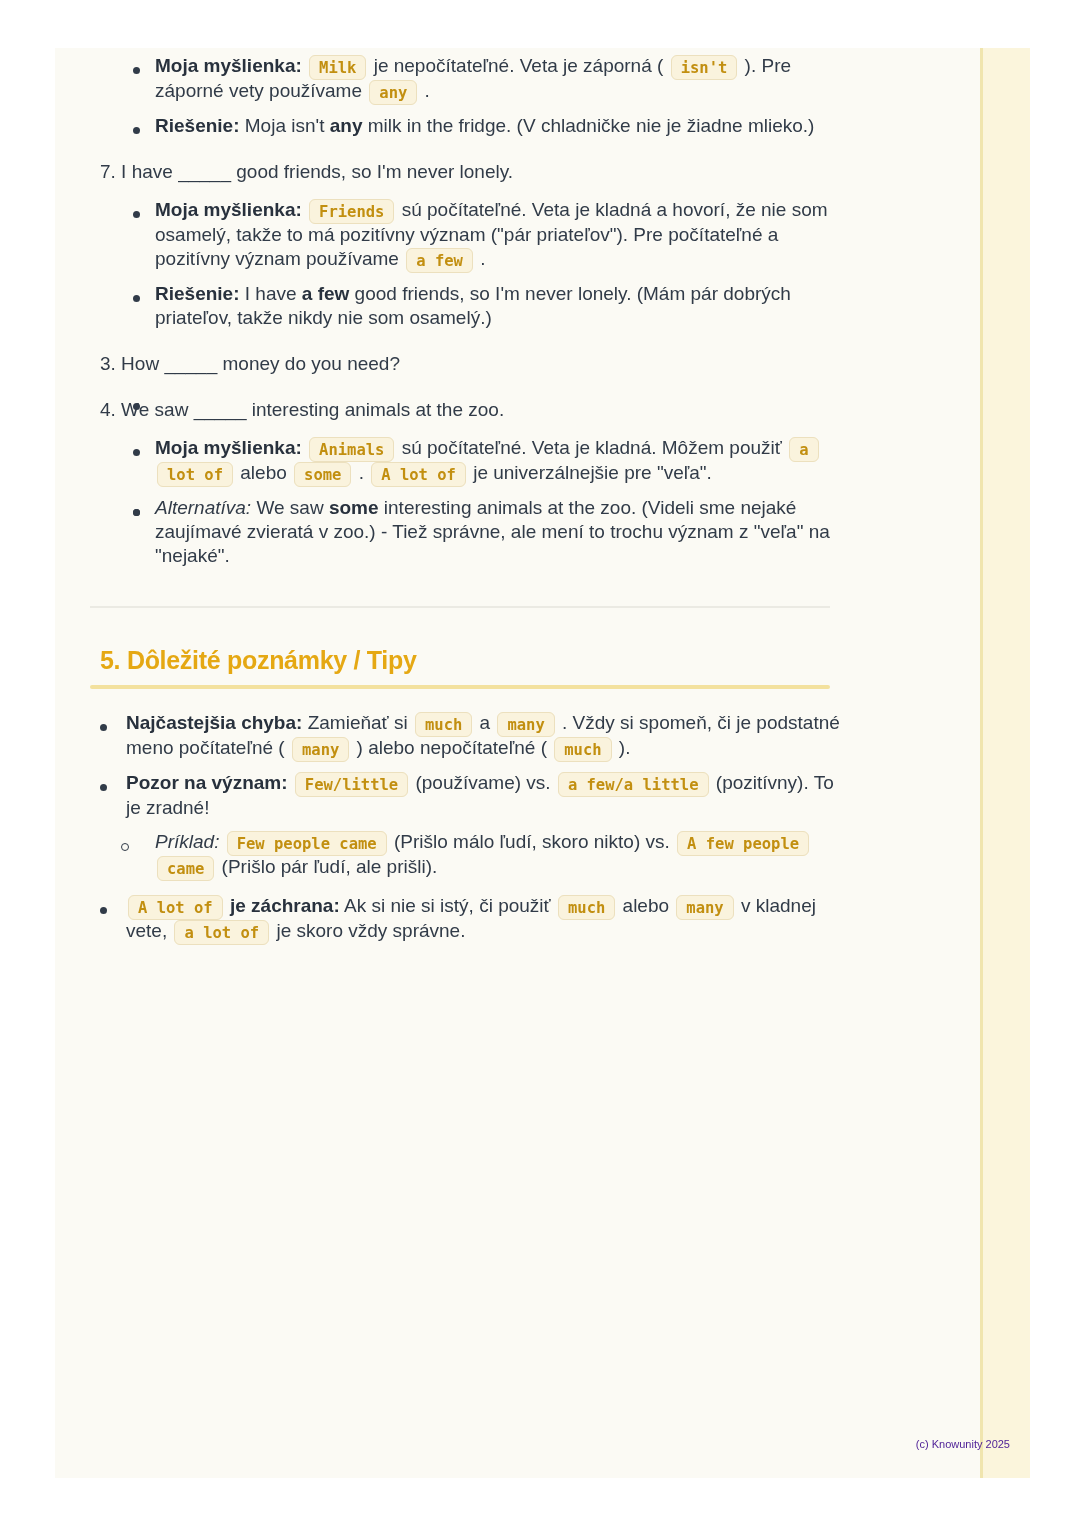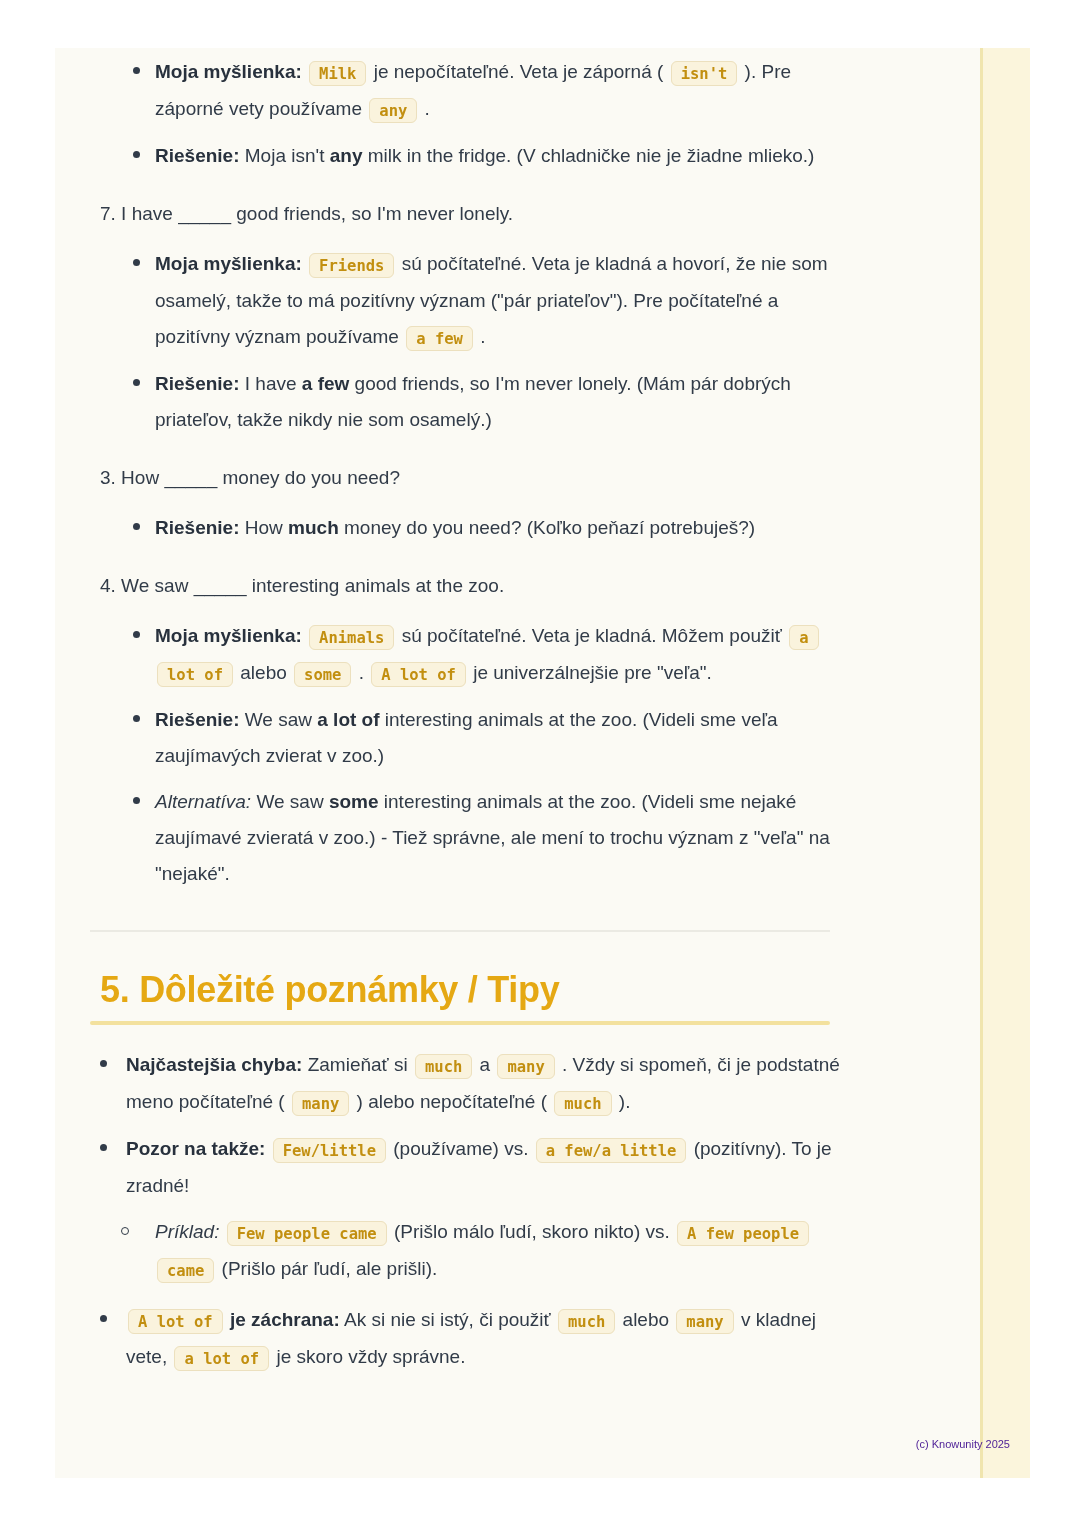--- a/index.html
+++ b/index.html
@@ -21,21 +21,21 @@
     position: absolute;
     top: 0; right: 0; bottom: 0;
     width: 50px;
     background: #fbf5dc;
     border-left: 3px solid #f0e5ae;
   }
   .content {
     position: relative;
     padding: 6px 185px 0 45px;
     font-size: 19px;
-    line-height: 36px;
+    line-height: 24px;
   }
   strong { font-weight: 700; color: #28313d; }
   em { font-style: italic; }
   .chip {
     font-family: "DejaVu Sans Mono", monospace;
     font-size: 15.5px;
     font-weight: 700;
     color: #c28f10;
     background: #faf3dd;
     border: 1px solid #ece0be;
@@ -64,21 +64,21 @@
   }
   .question { margin: 22px 0 14px; }
   .divider {
     height: 2px; width: 740px;
     margin: 38px 0 0 -10px;
     background: #ebeae3;
     border: none;
   }
   .heading {
     margin-top: 40px;
-    font-size: 36px;
+    font-size: 25px;
     font-weight: 700;
     color: #e5a813;
     letter-spacing: -0.3px;
   }
   .heading-underline {
     height: 4px; width: 740px;
     margin: 13px 0 0 -10px;
     background: #f3e19e;
     border-radius: 2px;
   }
@@ -103,35 +103,35 @@
         <div class="li"><span class="m-disc"></span><span><strong>Riešenie:</strong><span> Moja isn't </span><strong>any</strong><span> milk in the fridge. (V chladničke nie je žiadne mlieko.)</span></span></div>
       </div>
     <div id="numbered-items">
         <div class="question">7. I have _____ good friends, so I'm never lonely.</div>
         <div class="ul nested">
           <div class="li"><span class="m-disc"></span><span><strong>Moja myšlienka:</strong><span> </span><code class="chip">Friends</code><span> sú počítateľné. Veta je kladná a hovorí, že nie som osamelý, takže to má pozitívny význam ("pár priateľov"). Pre počítateľné a pozitívny význam používame </span><code class="chip">a few</code><span> .</span></span></div>
           <div class="li"><span class="m-disc"></span><span><strong>Riešenie:</strong><span> I have </span><strong>a few</strong><span> good friends, so I'm never lonely. (Mám pár dobrých priateľov, takže nikdy nie som osamelý.)</span></span></div>
         </div>
         <div class="question">3. How _____ money do you need?</div>
         <div class="ul nested">
-          <div class="li"><span class="m-disc"></span><span><strong>Riešenie:</strong><span> How </span><strong>much</strong><span> money do you need? (Koľko peňazí potrebuješ?)</span></span></div>
+          <div class="li"><span class="m-disc"></span></div>
         </div>
         <div class="question">4. We saw _____ interesting animals at the zoo.</div>
         <div class="ul nested">
           <div class="li"><span class="m-disc"></span><span><strong>Moja myšlienka:</strong><span> </span><code class="chip">Animals</code><span> sú počítateľné. Veta je kladná. Môžem použiť </span><code class="chip">a lot of</code><span> alebo </span><code class="chip">some</code><span> . </span><code class="chip">A lot of</code><span> je univerzálnejšie pre "veľa".</span></span></div>
-          <div class="li"><span class="m-disc"></span><span><strong>Riešenie:</strong><span> We saw </span><strong>a lot of</strong><span> interesting animals at the zoo. (Videli sme veľa zaujímavých zvierat v zoo.)</span></span></div>
+          <div class="li"><span class="m-disc"></span></div>
           <div class="li"><span class="m-disc"></span><span><em>Alternatíva:</em><span> We saw </span><strong>some</strong><span> interesting animals at the zoo. (Videli sme nejaké zaujímavé zvieratá v zoo.) - Tiež správne, ale mení to trochu význam z "veľa" na "nejaké".</span></span></div>
         </div>
       </div>
     <div class="divider"></div>
     <h2 class="heading">5. Dôležité poznámky / Tipy</h2>
     <div class="heading-underline"></div>
     <div class="ul top tips" id="tips-list">
         <div class="li"><span class="m-disc"></span><span><strong>Najčastejšia chyba:</strong><span> Zamieňať si </span><code class="chip">much</code><span> a </span><code class="chip">many</code><span> . Vždy si spomeň, či je podstatné meno počítateľné ( </span><code class="chip">many</code><span> ) alebo nepočítateľné ( </span><code class="chip">much</code><span> ).</span></span></div>
-        <div class="li"><span class="m-disc"></span><span><strong>Pozor na takže:</strong><span> </span><code class="chip">Few/little</code><span> (používame) vs. </span><code class="chip">a few/a little</code><span> (pozitívny). To je zradné!</span></span></div>
+        <div class="li"><span class="m-disc"></span><span><strong>Pozor na význam:</strong><span> </span><code class="chip">Few/little</code><span> (používame) vs. </span><code class="chip">a few/a little</code><span> (pozitívny). To je zradné!</span></span></div>
         <div class="ul sub">
           <div class="li"><span class="m-circle"></span><span><em>Príklad:</em><span> </span><code class="chip">Few people came</code><span> (Prišlo málo ľudí, skoro nikto) vs. </span><code class="chip">A few people came</code><span> (Prišlo pár ľudí, ale prišli).</span></span></div>
         </div>
         <div class="li last-tip"><span class="m-disc"></span><span><code class="chip">A lot of</code><span> </span><strong>je záchrana:</strong><span> Ak si nie si istý, či použiť </span><code class="chip">much</code><span> alebo </span><code class="chip">many</code><span> v kladnej vete, </span><code class="chip">a lot of</code><span> je skoro vždy správne.</span></span></div>
       </div>
   </div>
   <div class="watermark">(c) Knowunity 2025</div>
 </div>
 
 </body></html>

